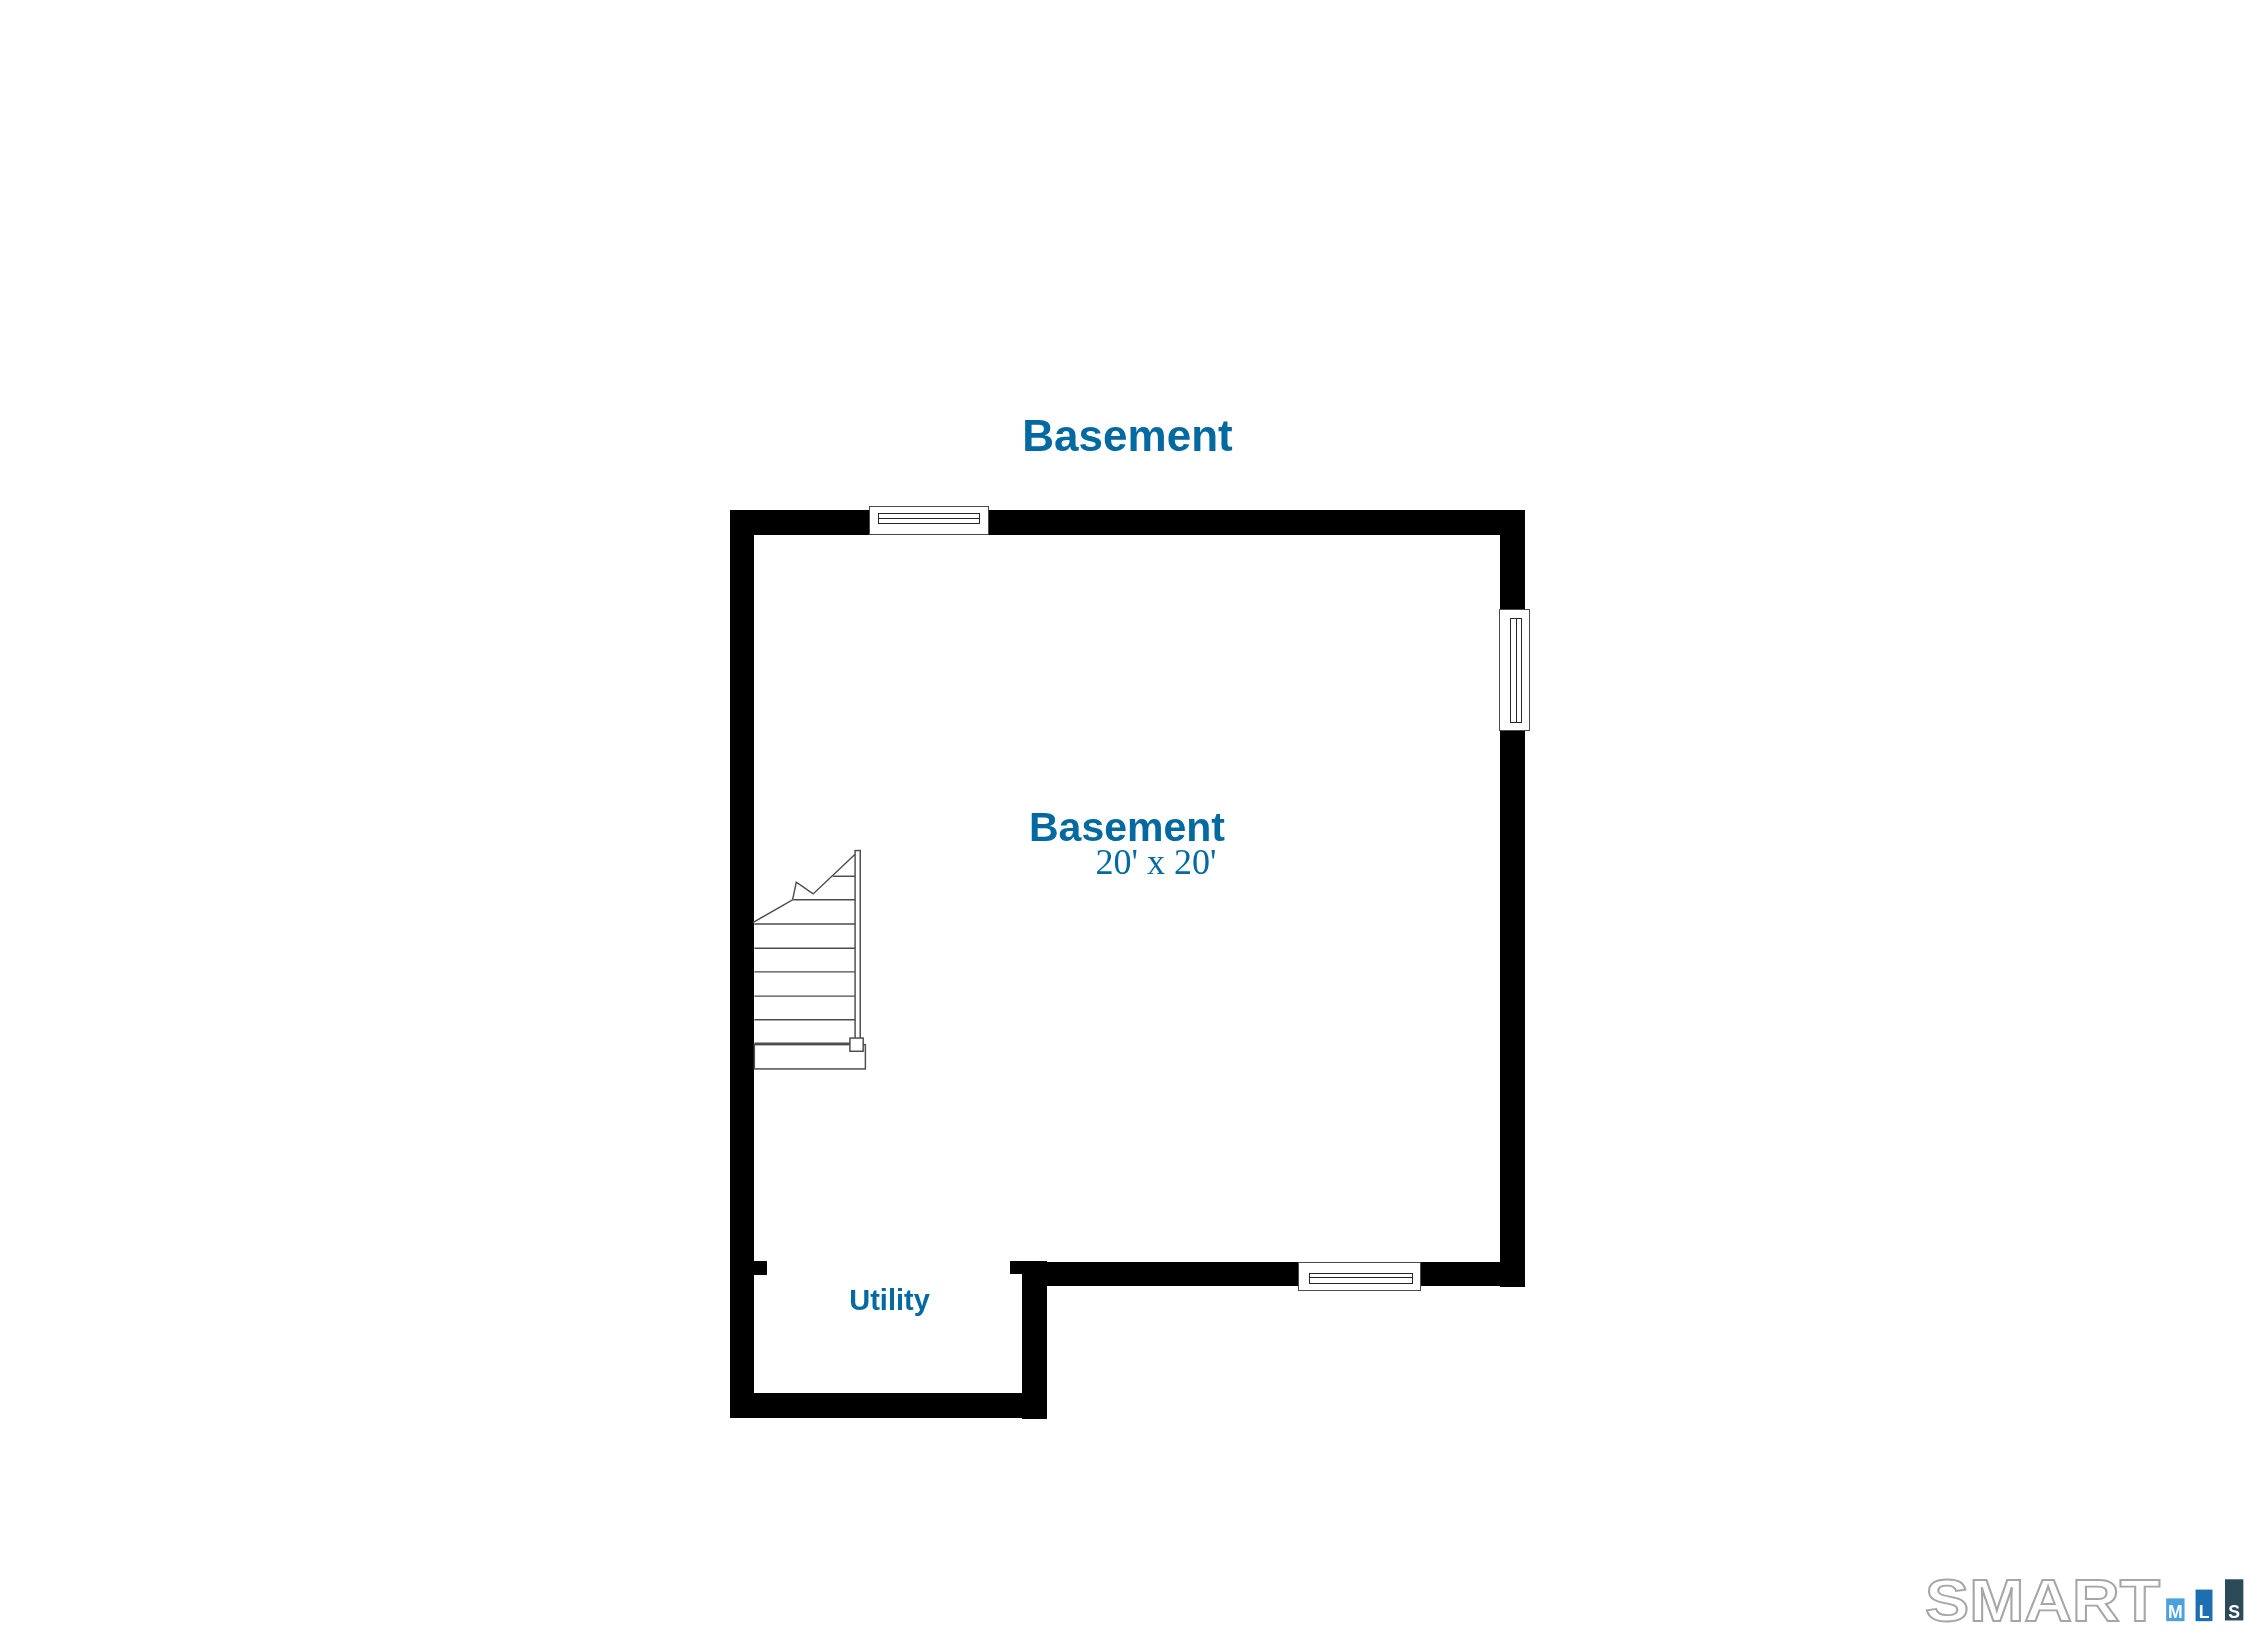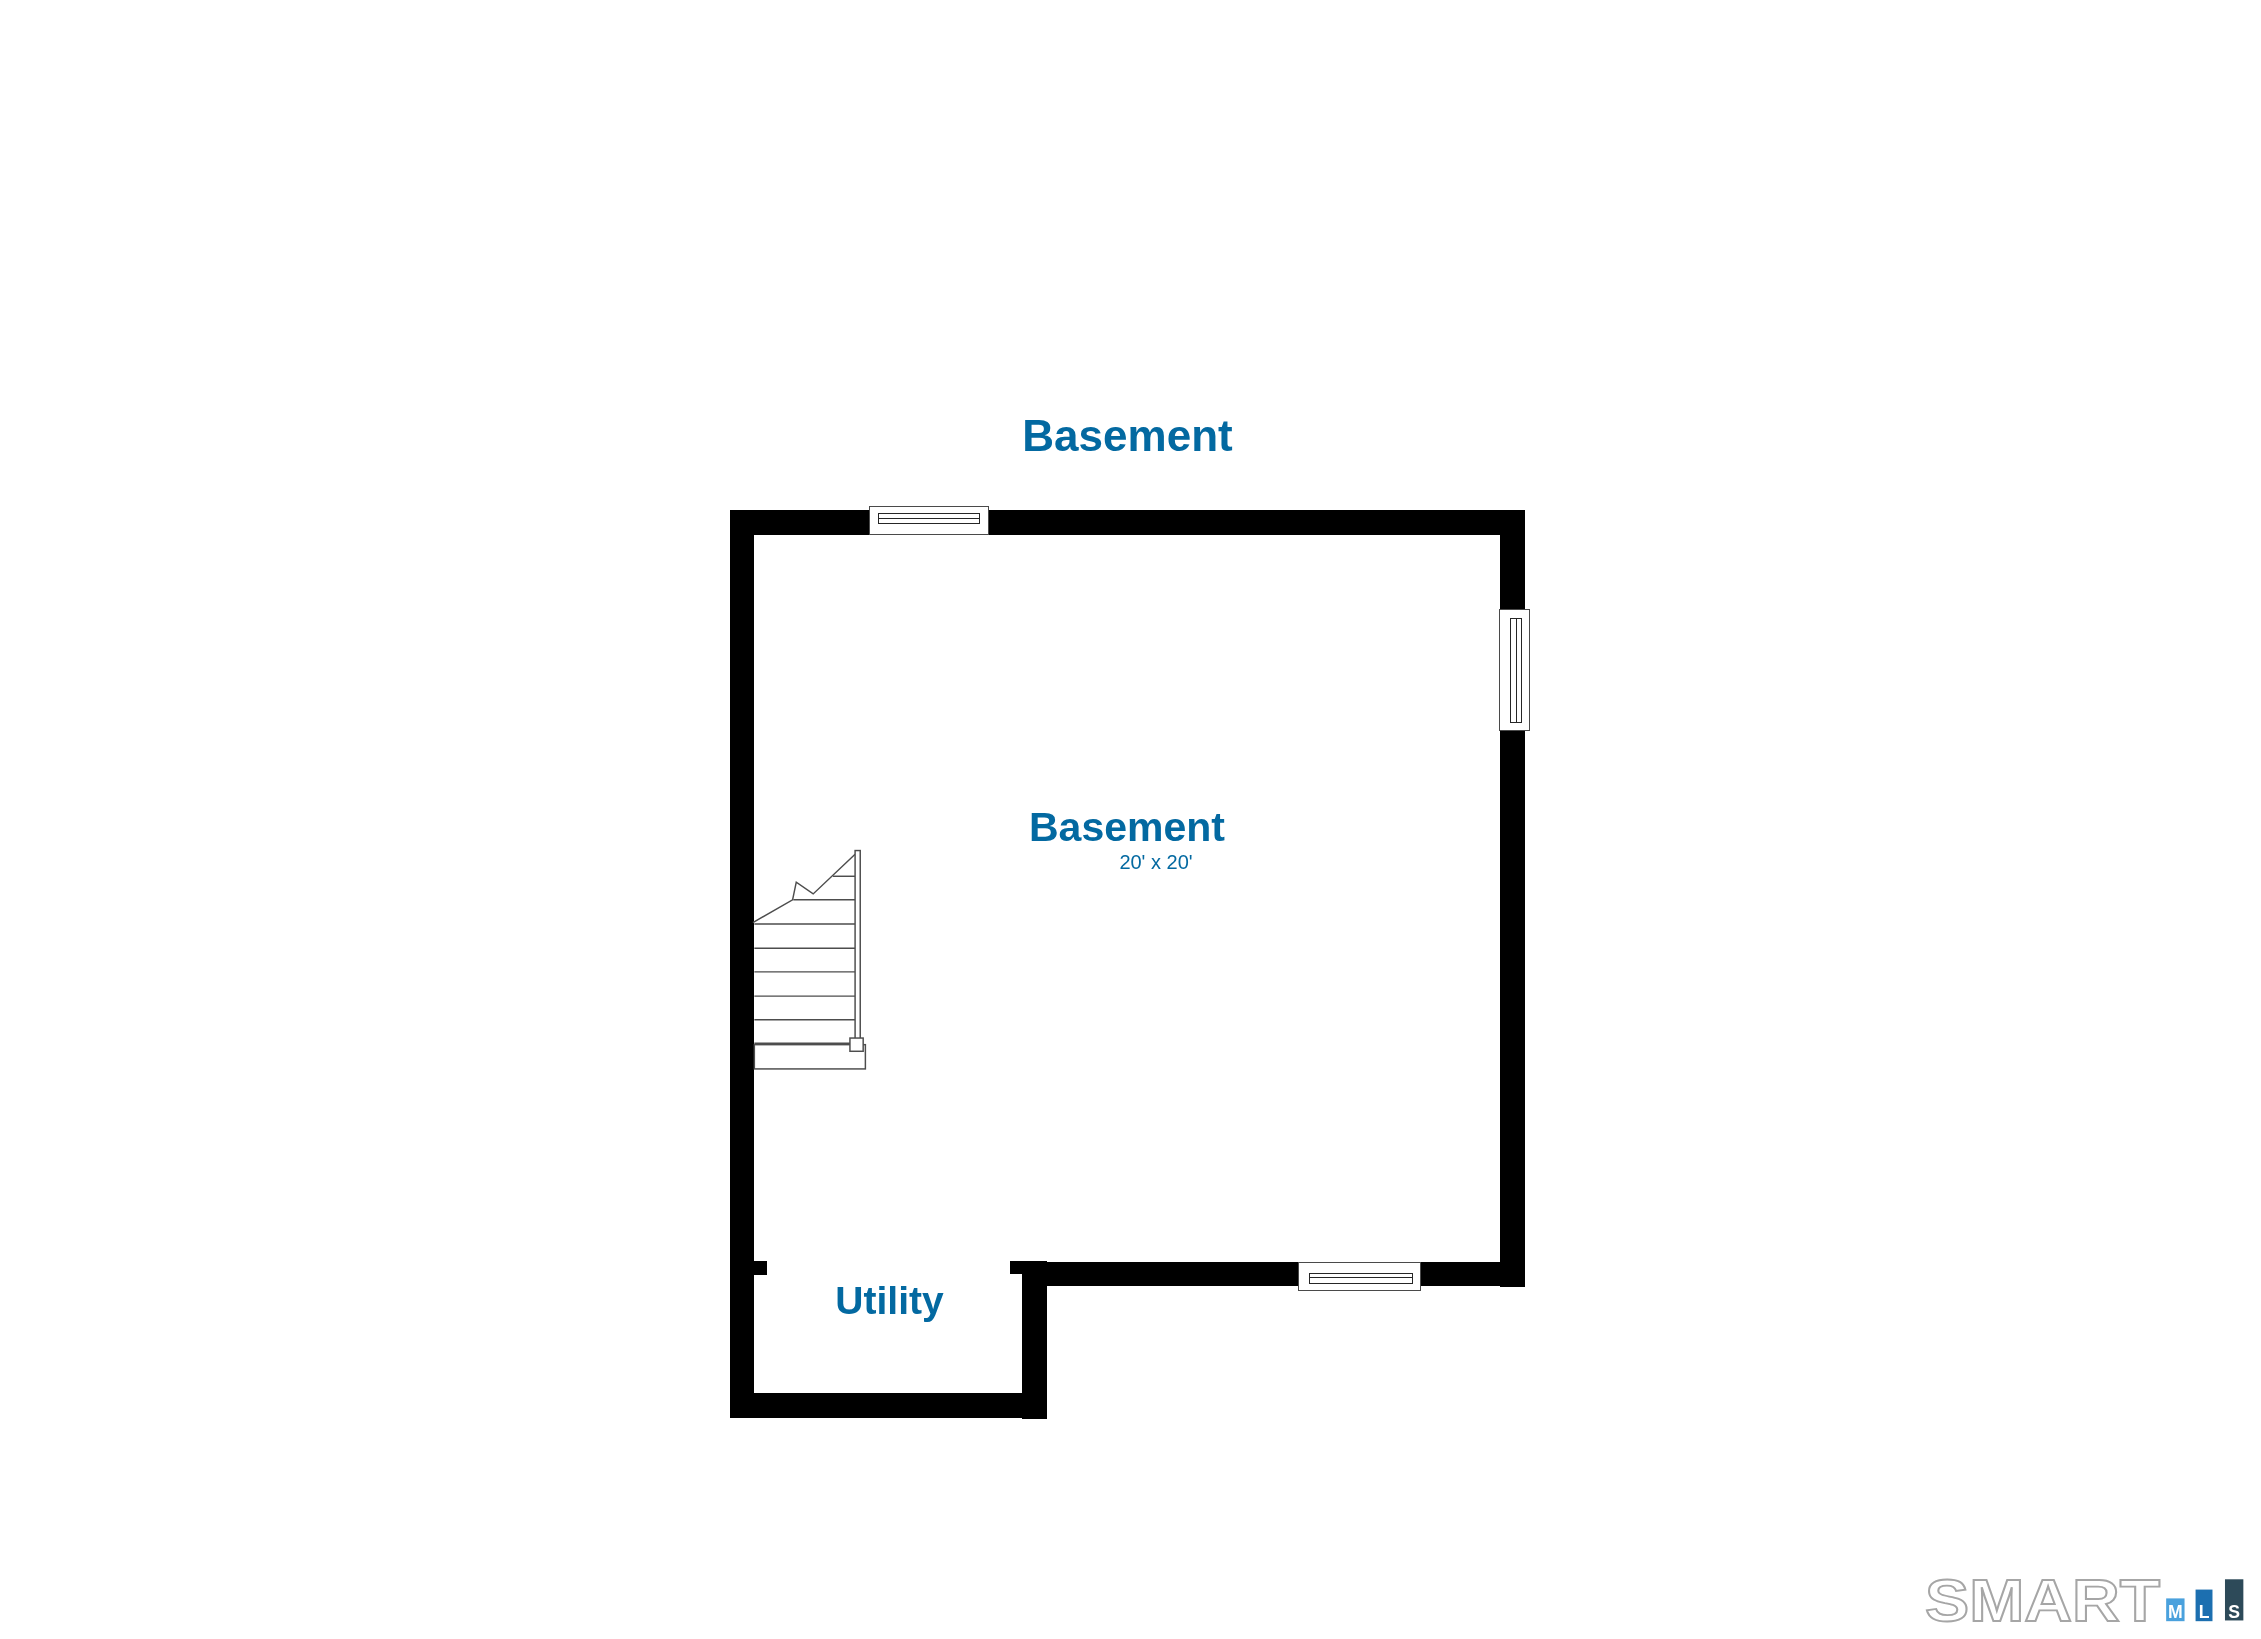--- a/index.html
+++ b/index.html
@@ -42,22 +42,22 @@
   #window-bottom { left: 1298px; top: 1262px; width: 123px; height: 29px; }
   #window-bottom .glass { left: 9.6px; top: 9.6px; width: 104px; height: 11px; }
 
   
   #stairs { position: absolute; left: 747px; top: 843px; width: 125px; height: 232px; z-index: 4; }
 
   
   .label { position: absolute; color: #0369a1; text-align: center; white-space: nowrap; z-index: 5; }
   #plan-title         { left: 730px;  top: 414px;  width: 795px; font-size: 44px; line-height: 44px; font-weight: bold; }
   #room-basement-name { left: 754px; top: 807px; width: 746px; font-size: 41px; line-height: 41px; font-weight: bold; }
-  #room-basement-dims { left: 754px; top: 846px; width: 804px; font-size: 20px; line-height: 32px; }
-  #room-utility-name  { left: 768px; top: 1280px; width: 243px;  font-size: 39px; line-height: 41px; font-weight: bold; }
+  #room-basement-dims { left: 754px; top: 846px; width: 804px; font-size: 36px; line-height: 32px; font-family: Liberation Serif, serif; }
+  #room-utility-name  { left: 768px; top: 1280px; width: 243px;  font-size: 29px; line-height: 41px; font-weight: bold; }
 
   
   #smartmls-logo { position: absolute; left: 1914px; top: 1560px; width: 347px; height: 79px; z-index: 6; }
 </style>
 </head>
 <body style="background: rgb(255, 255, 255);">
 
 <div id="canvas">
 
   <div class="label" id="plan-title">Basement</div>

